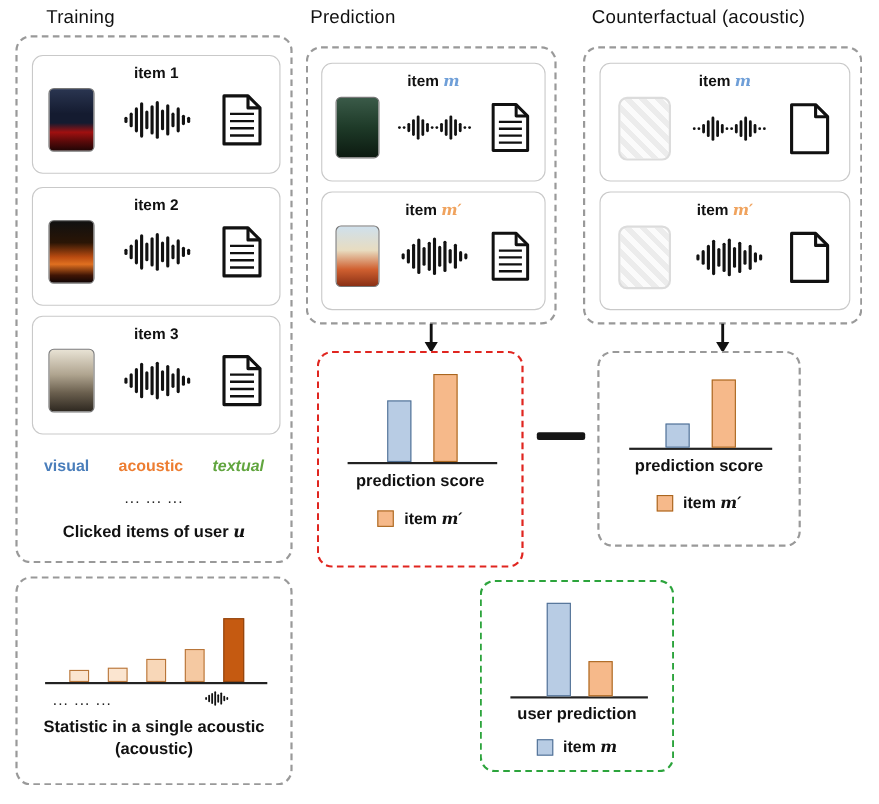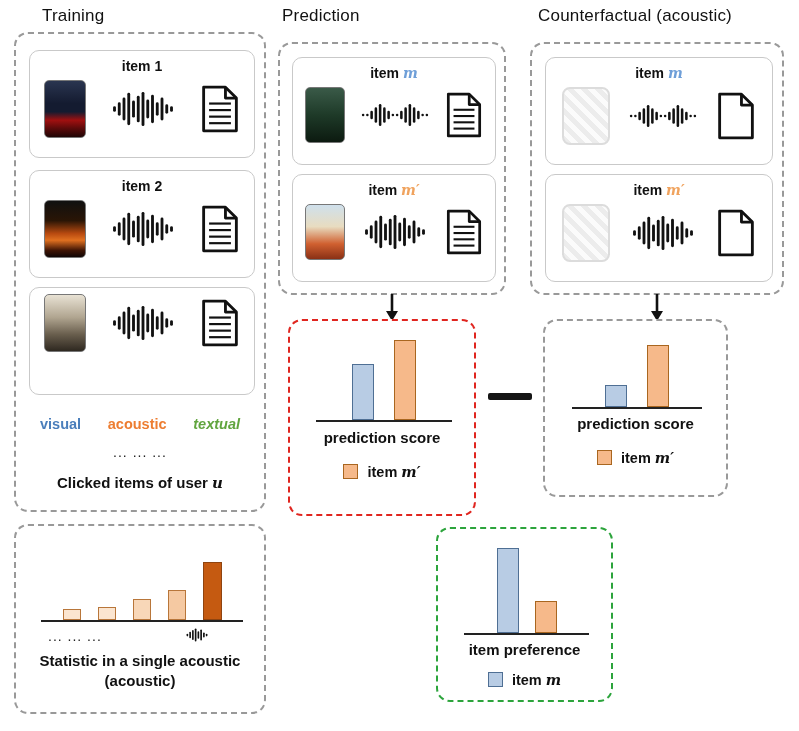--- a/index.html
+++ b/index.html
@@ -111,20 +111,21 @@
               <line x1="8" y1="17" x2="28" y2="17"></line>
               <line x1="8" y1="23" x2="28" y2="23"></line>
               <line x1="8" y1="29" x2="28" y2="29"></line>
               <line x1="8" y1="35" x2="28" y2="35"></line>
             </g>
           </svg></div>
     </div>
   </div>
 
   <div class="card" style="left:13px; top:253px; width:226px; height:108px;">
+    <div class="card-label">item 3</div>
     <div class="card-row">
       <div class="poster p3"></div>
       <div class="wave"><svg viewBox="0 0 65 40" width="100%" height="100%">
             <rect x="1" y="17" width="3" height="6" rx="1.5" fill="#111"></rect>
             <rect x="6" y="13" width="3" height="14" rx="1.5" fill="#111"></rect>
             <rect x="11" y="8" width="3" height="24" rx="1.5" fill="#111"></rect>
             <rect x="16" y="3" width="3" height="34" rx="1.5" fill="#111"></rect>
             <rect x="21" y="11" width="3" height="18" rx="1.5" fill="#111"></rect>
             <rect x="26" y="6" width="3" height="28" rx="1.5" fill="#111"></rect>
             <rect x="31" y="2" width="3" height="36" rx="1.5" fill="#111"></rect>
@@ -353,18 +354,18 @@
     <span class="swatch orange"></span>
     <span><span>item </span><span class="mvar">m′</span></span>
   </div>
 </div>
 
 <div class="panel green" style="left:436px; top:527px; width:177px; height:175px;">
   <div class="chart" style="left: 26px; top: 8px; width: 125px; height: 98px; gap: 16px;">
       <div class="bar" style="height: 85px; width: 22px; background: rgb(184, 204, 228); border-color: rgb(79, 111, 148);"></div>
       <div class="bar" style="height: 32px; width: 22px; background: rgb(246, 185, 138); border-color: rgb(169, 102, 31);"></div>
     </div>
-  <div class="chart-label" style="top:112px;">item preference</div>
+  <div class="chart-label" style="top:112px;">user prediction</div>
   <div class="legend" style="top:142px;">
     <span class="swatch blue"></span>
     <span><span>item </span><span class="mvar">m</span></span>
   </div>
 </div>
 
 </body></html>

